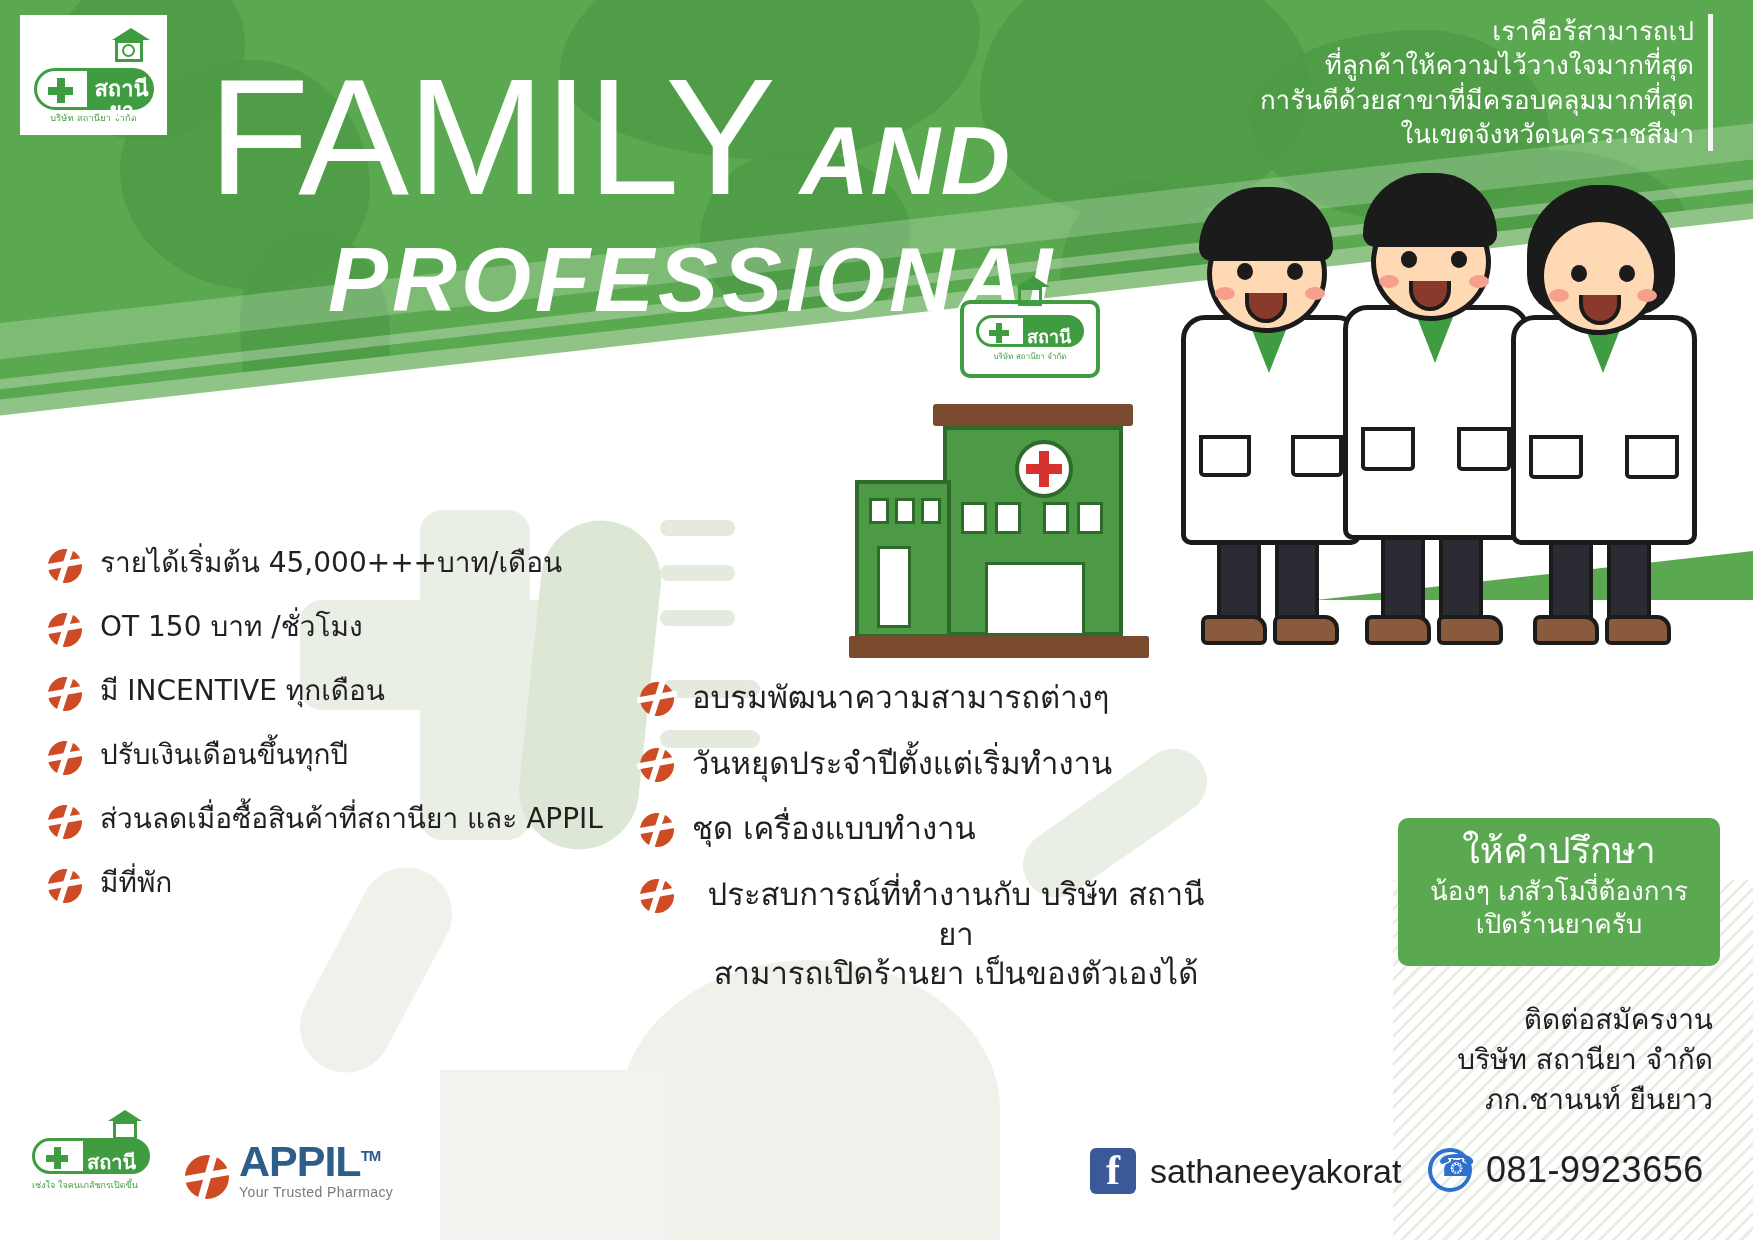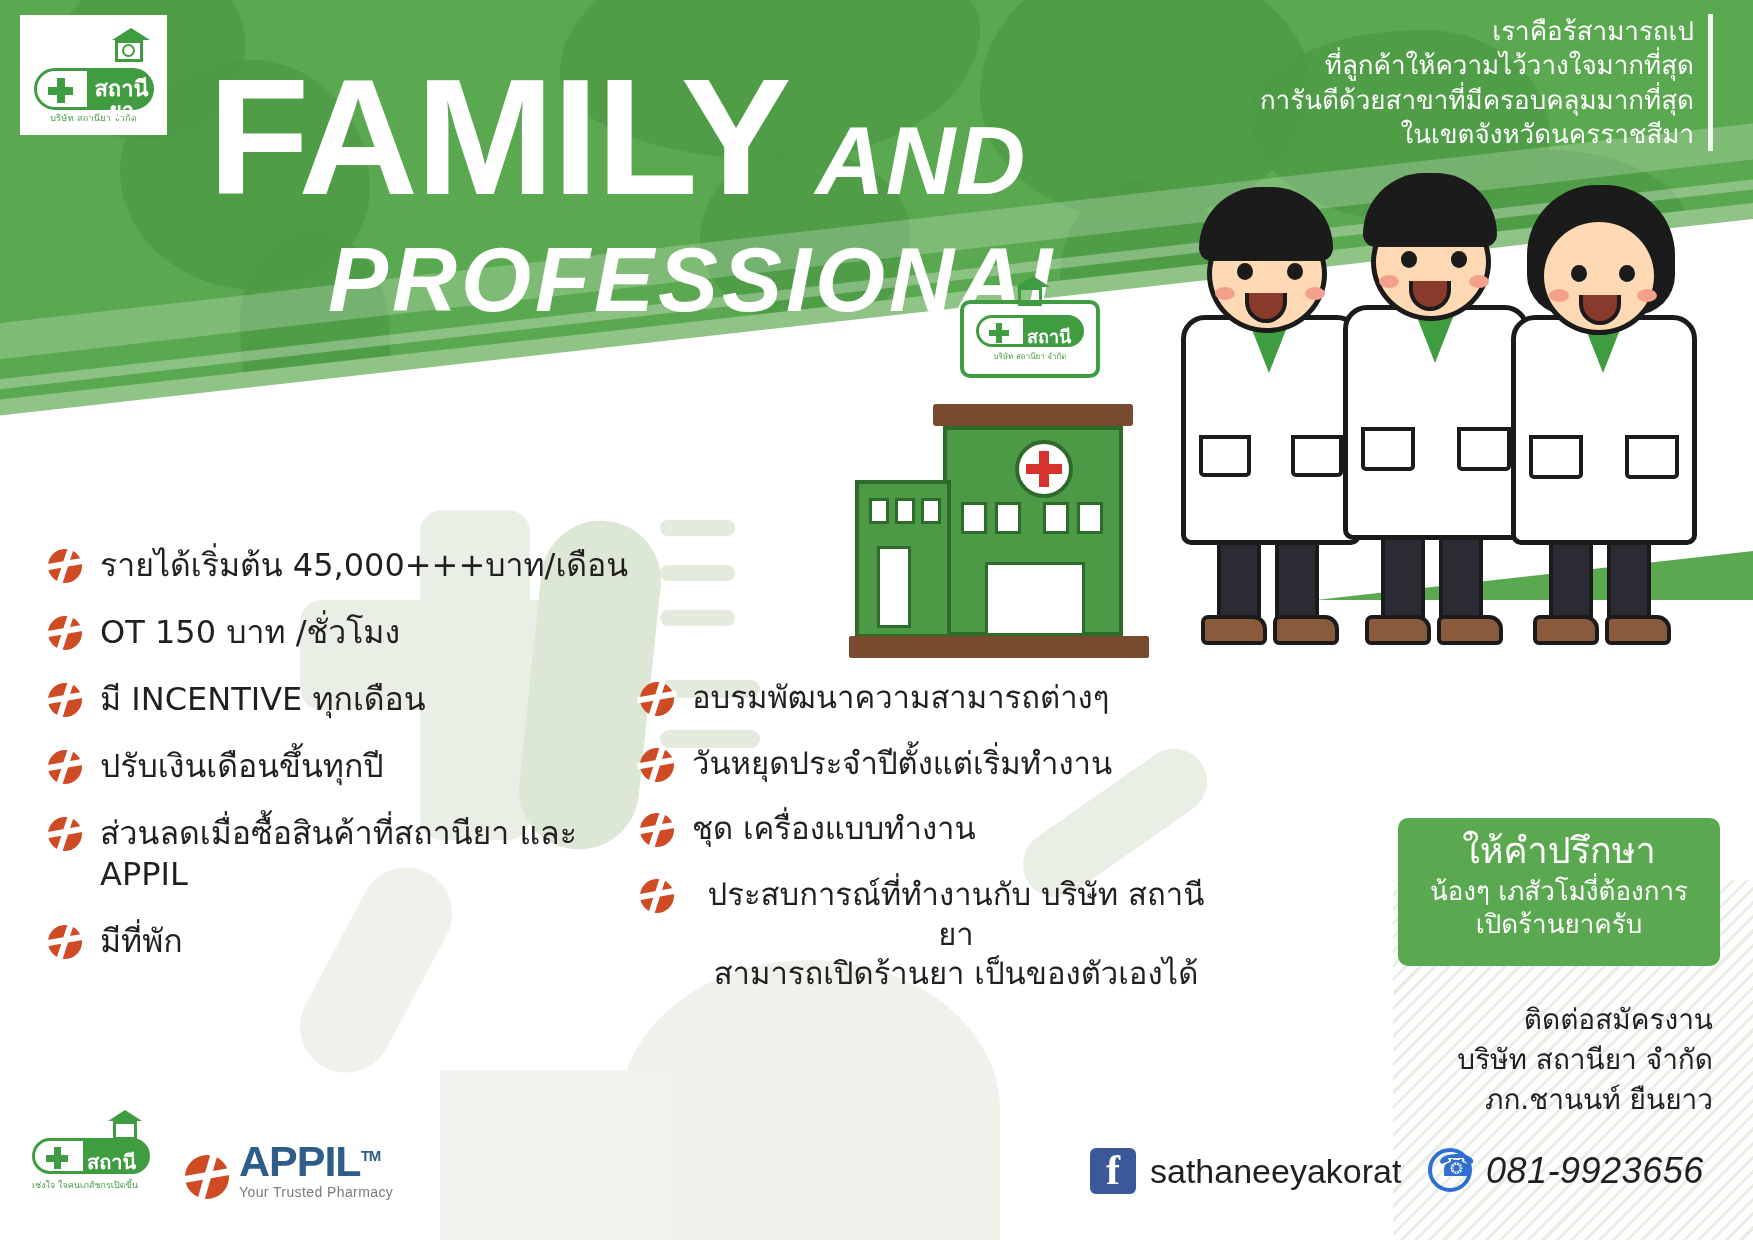--- a/index.html
+++ b/index.html
@@ -133,21 +133,21 @@
   }
 
   
   .headline {
     position: absolute; left: 208px; top: 58px;
     color: #ffffff;
     line-height: .95;
   }
   .hl-row { display: flex; align-items: baseline; }
   .hl-family {
-    font-size: 166px; font-weight: 700; letter-spacing: -2px;
+    font-size: 166px; font-weight: 400; letter-spacing: -2px;
     font-family: "Liberation Sans", sans-serif;
   }
   .hl-and {
     font-size: 96px; font-weight: 700; font-style: italic;
     margin-left: 26px; letter-spacing: 1px;
     font-family: "Liberation Sans", sans-serif;
     text-align: right;
   }
   .hl-prof {
     font-size: 90px; font-weight: 700; font-style: italic;
@@ -246,21 +246,21 @@
     content: ""; position: absolute;
     left: -3px; top: 12px; width: 40px; height: 6px;
     background: #ffffff; transform: rotate(-10deg);
   }
   .bullet-text {
     font-family: "DejaVu Sans", sans-serif;
     font-size: 31px;
     color: #231f20;
     line-height: 1.28;
   }
-  .col-left .bullet-text { font-size: 32px; }
+  .col-left .bullet-text { font-size: 28px; }
 
   
   .building { position: absolute; left: 855px; top: 300px; width: 320px; height: 360px; }
   .bld-sign {
     position: absolute; left: 105px; top: 0px;
     width: 140px; height: 78px;
     background: #ffffff; border: 4px solid #3f9c41; border-radius: 10px;
     display: flex; flex-direction: column; align-items: center; justify-content: center;
   }
   .bld-sign-tower {
@@ -412,21 +412,21 @@
   }
   .fb-icon::after {
     content: "f"; position: absolute; left: 16px; top: -2px;
     color: #fff; font-size: 42px; font-weight: 700;
     font-family: "Liberation Serif", serif;
   }
   .fb-handle { font-size: 34px; color: #231f20; font-family: "Liberation Sans", sans-serif; }
 
   .phone {
     position: absolute; left: 1428px; top: 1148px;
-    display: flex; align-items: flex-end; font-style: italic;
+    display: flex; align-items: center;
   }
   .phone-icon {
     width: 44px; height: 44px; border-radius: 50%;
     border: 4px solid #2f6fd0; position: relative; margin-right: 14px;
   }
   .phone-icon::before {
     content: "\260E"; position: absolute; left: 6px; top: -4px;
     font-size: 30px; color: #2f6fd0;
   }
   .phone-num { font-size: 36px; color: #231f20; font-family: "Liberation Sans", sans-serif; letter-spacing: .5px; }

